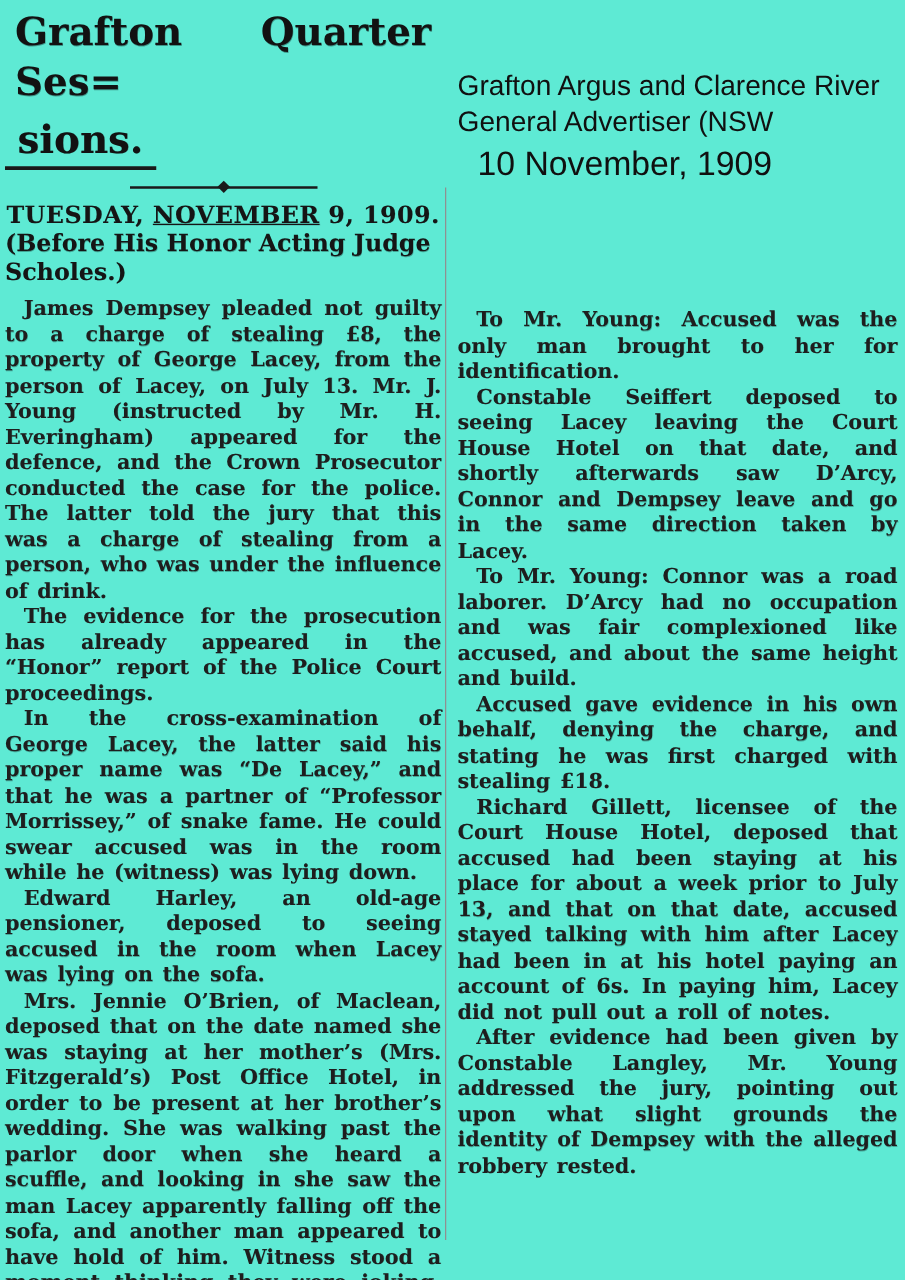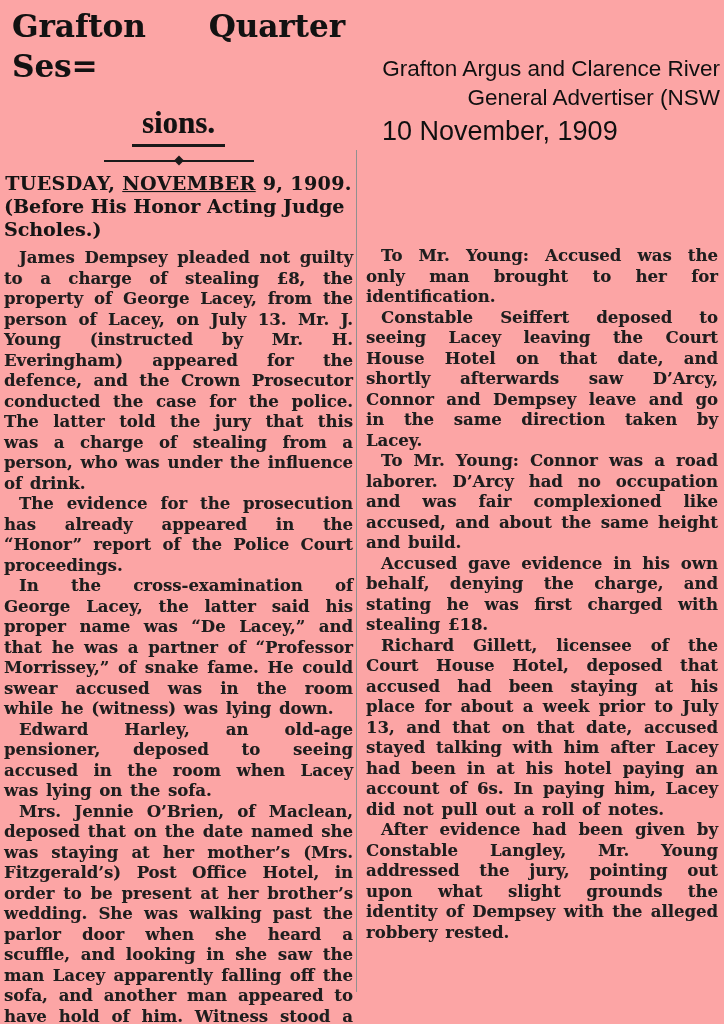--- a/index.html
+++ b/index.html
@@ -1,34 +1,34 @@
 <!DOCTYPE html>
 <html><head>
 <meta charset="utf-8">
 <style>
   html,body{margin:0;padding:0;background:#ffffff;}
   .page{
     position:relative;
     width:724px;height:1024px;
-    background:#fca5a5;
+    background:#5eead4;
     overflow:hidden;
     font-family:"DejaVu Serif", serif;
   }
   
   .left-col{
     position:absolute;left:4px;top:6px;width:349px;
     color:#1c1c1c;
   }
   .headline-l1{
     font-size:31px;font-weight:700;color:#121212;
     text-align:justify;text-align-last:justify;
     padding:0 8px;line-height:40px;
     text-shadow:0.4px 0.4px 0 rgba(0,0,0,0.35);
   }
-  .headline-l2{ text-align:center;margin-top:18px;font-family:Liberation Serif, serif; }
+  .headline-l2{ text-align:left;margin-top:7px; }
   .headline-l2 span{
     display:inline-block;font-size:31px;font-weight:700;color:#121212;
     border-bottom:3px solid #191919;padding:0 10px 2px;line-height:38px;
     text-shadow:0.4px 0.4px 0 rgba(0,0,0,0.35);
   }
   .ornament{
     position:relative;width:150px;height:9px;margin:9px auto 6px auto;
   }
   .ornament::before{
     content:"";position:absolute;left:0;right:0;top:4px;
@@ -60,21 +60,21 @@
   
   .vrule{
     position:absolute;left:356px;top:150px;width:1px;height:842px;
     background:#909090;
   }
   
   .annotation{
     position:absolute;left:366px;top:54px;width:354px;
     font-family:"Liberation Sans", sans-serif;color:#101010;
   }
-  .ann-line{ font-size:22.5px;line-height:29px;text-align:right; }
+  .ann-line{ font-size:22.5px;line-height:29px; }
   .ann-date{ font-size:27px;line-height:33px;margin-top:3px;margin-left:16px; }
   
   .right-col{
     position:absolute;left:366px;top:246px;width:352px;
     color:#1c1c1c;
   }
 </style>
 </head>
 <body>
 

